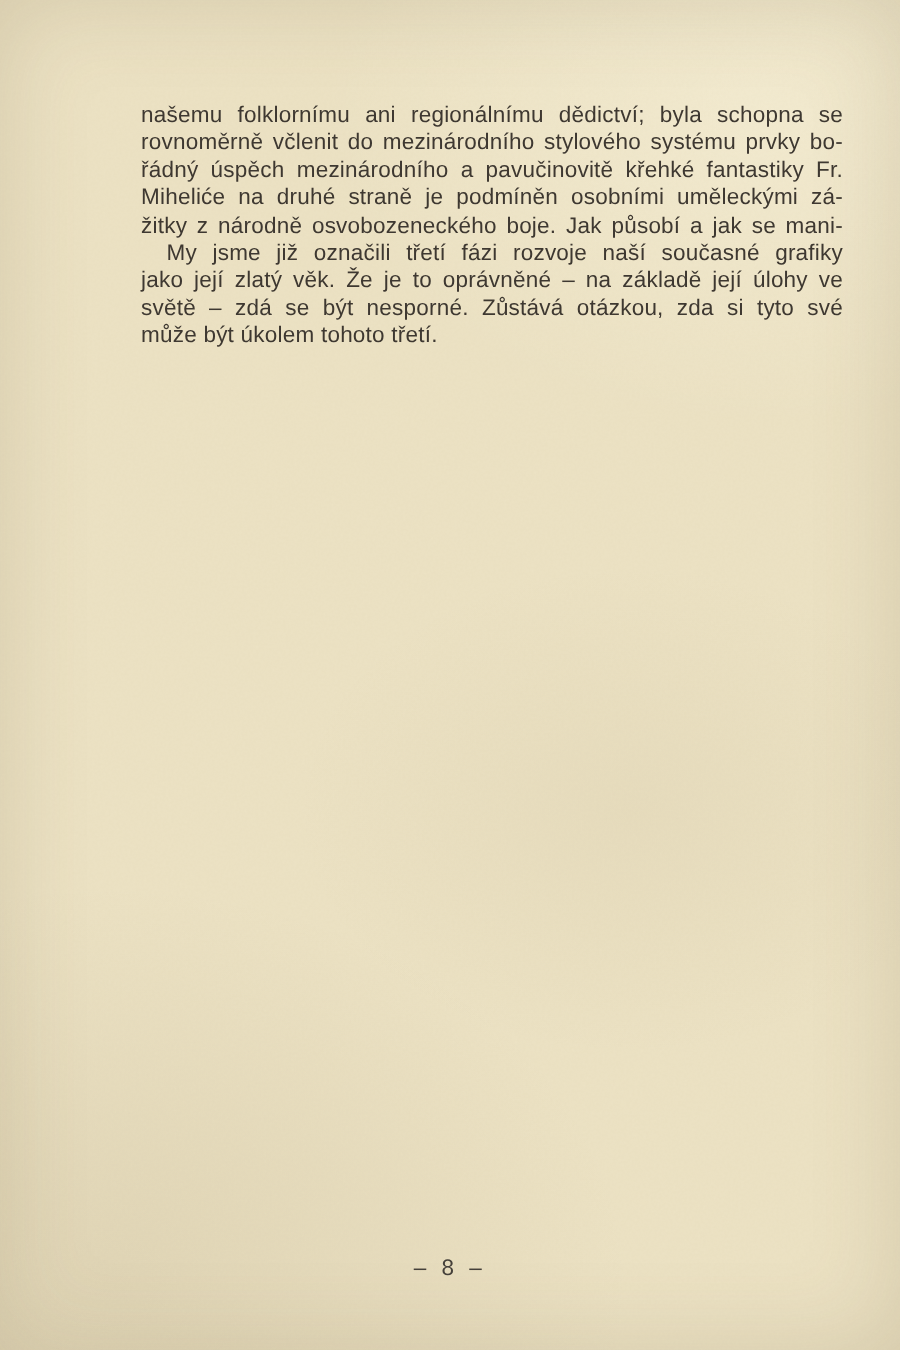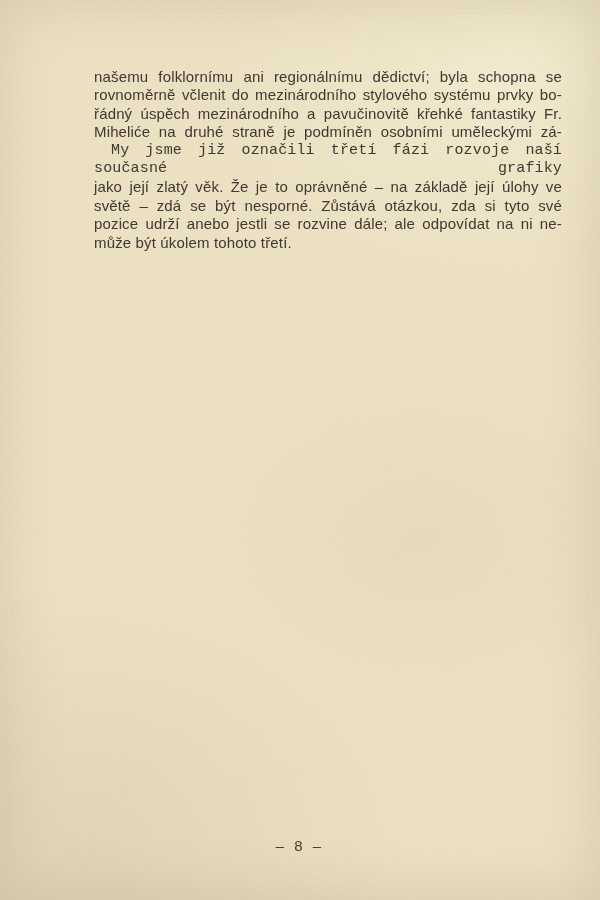--- a/index.html
+++ b/index.html
@@ -35,21 +35,21 @@
     letter-spacing: 0.15px;
     margin-left: 16px;
   }
   .paragraph { margin: 0; }
   .line {
     text-align: justify;
     text-align-last: justify;
     white-space: normal;
   }
   .line.last { text-align-last: left; }
-  .line.indent { text-indent: 17px; font-family: Liberation Mono, monospace; }
+  .line.indent { text-indent: 17px; }
   .page-number {
     position: absolute;
     left: 0; top: 837px;
     width: 100%;
     text-align: center;
     color: #45403a;
     font-size: 15px;
     letter-spacing: 3px;
   }
 </style>
@@ -64,24 +64,24 @@
     </filter>
     <rect width="600" height="900" filter="url(#noise)"></rect>
   </svg>
 
   <div class="text-block">
       <div class="paragraph">
         <div class="line">našemu folklornímu ani regionálnímu dědictví; byla schopna se</div>
         <div class="line">rovnoměrně včlenit do mezinárodního stylového systému prvky bo-</div>
         <div class="line">řádný úspěch mezinárodního a pavučinovitě křehké fantastiky Fr.</div>
         <div class="line">Miheliće na druhé straně je podmíněn osobními uměleckými zá-</div>
+        <div class="line">žitky z národně osvobozeneckého boje. Jak působí a jak se mani-</div>
       </div>
       <div class="paragraph">
         <div class="line indent">My jsme již označili třetí fázi rozvoje naší současné grafiky</div>
         <div class="line">jako její zlatý věk. Že je to oprávněné – na základě její úlohy ve</div>
         <div class="line">světě – zdá se být nesporné. Zůstává otázkou, zda si tyto své</div>
-        <div class="line">pozice udrží anebo jestli se rozvine dále; ale odpovídat na ni ne-</div>
         <div class="line last">může být úkolem tohoto třetí.</div>
       </div>
     </div>
 
   <div class="page-number">– 8 –</div>
 </div>
 
 </body></html>

